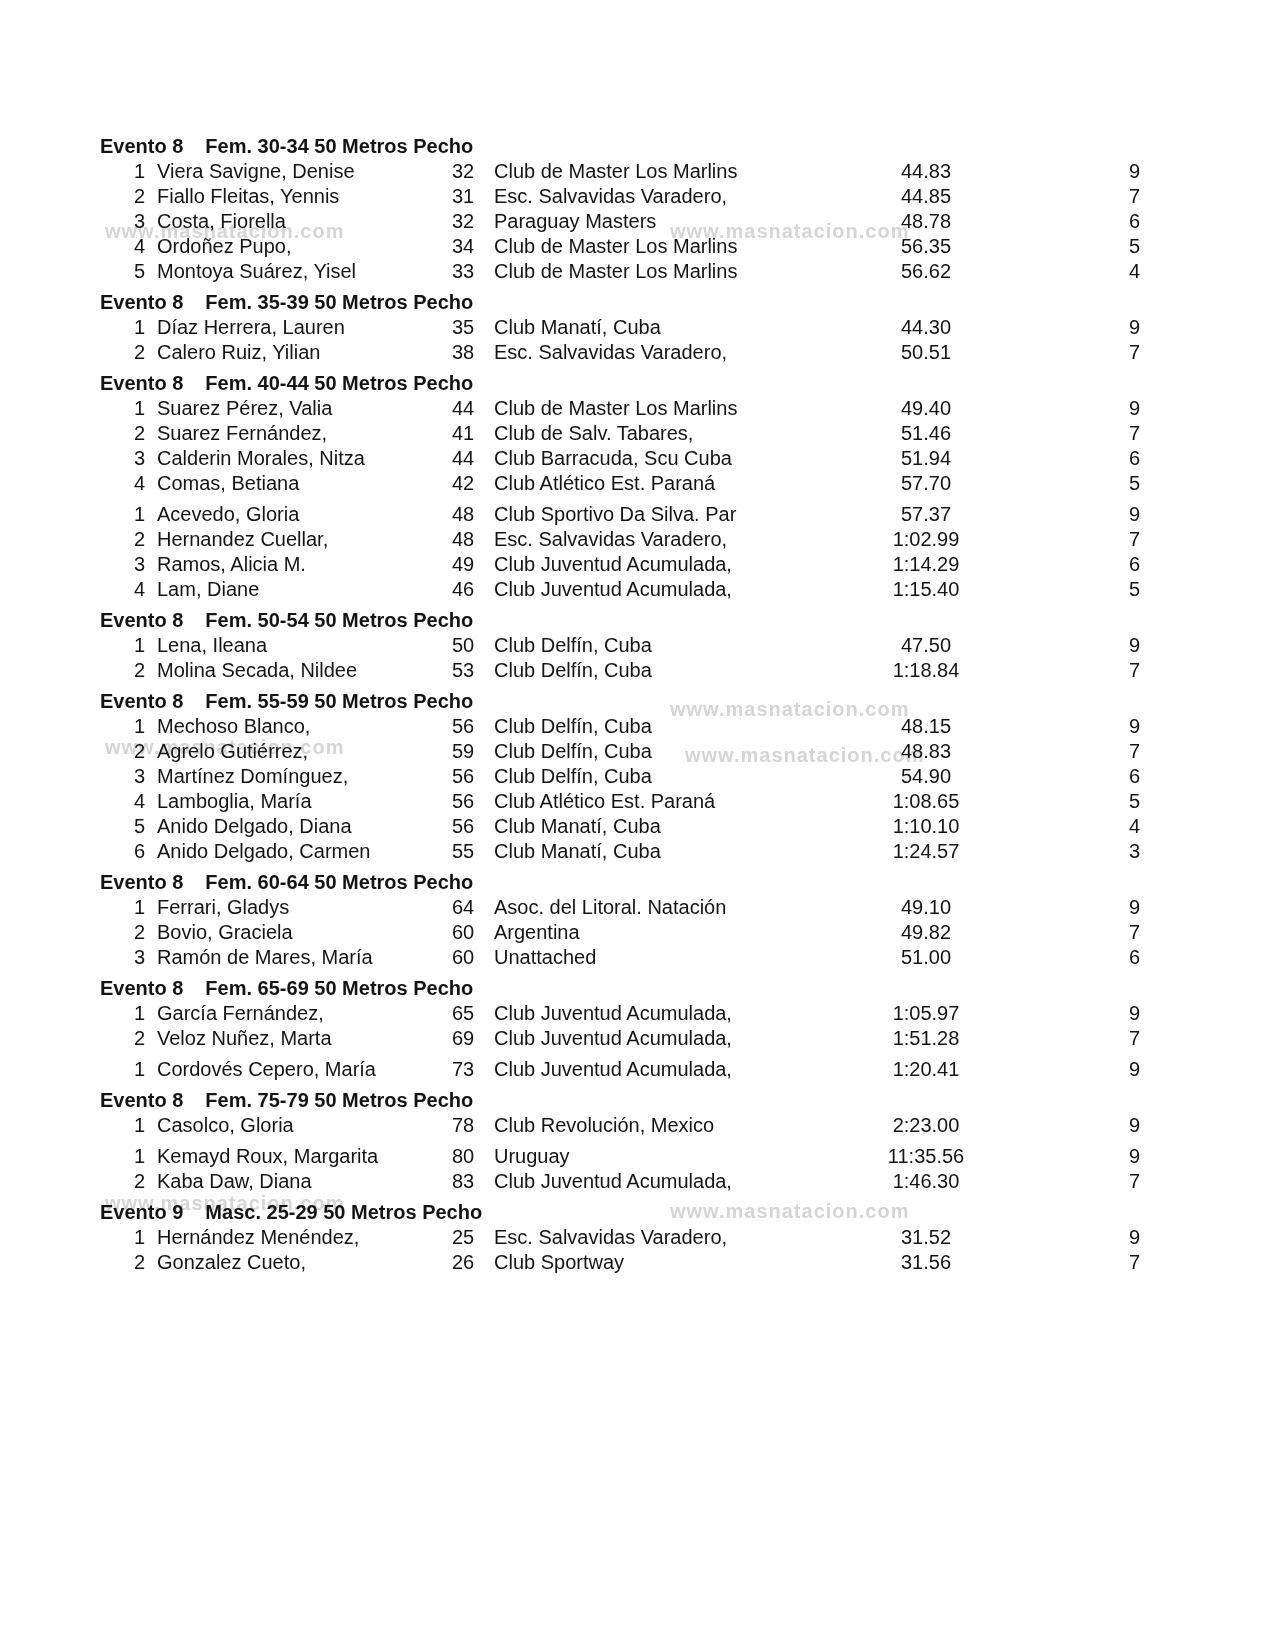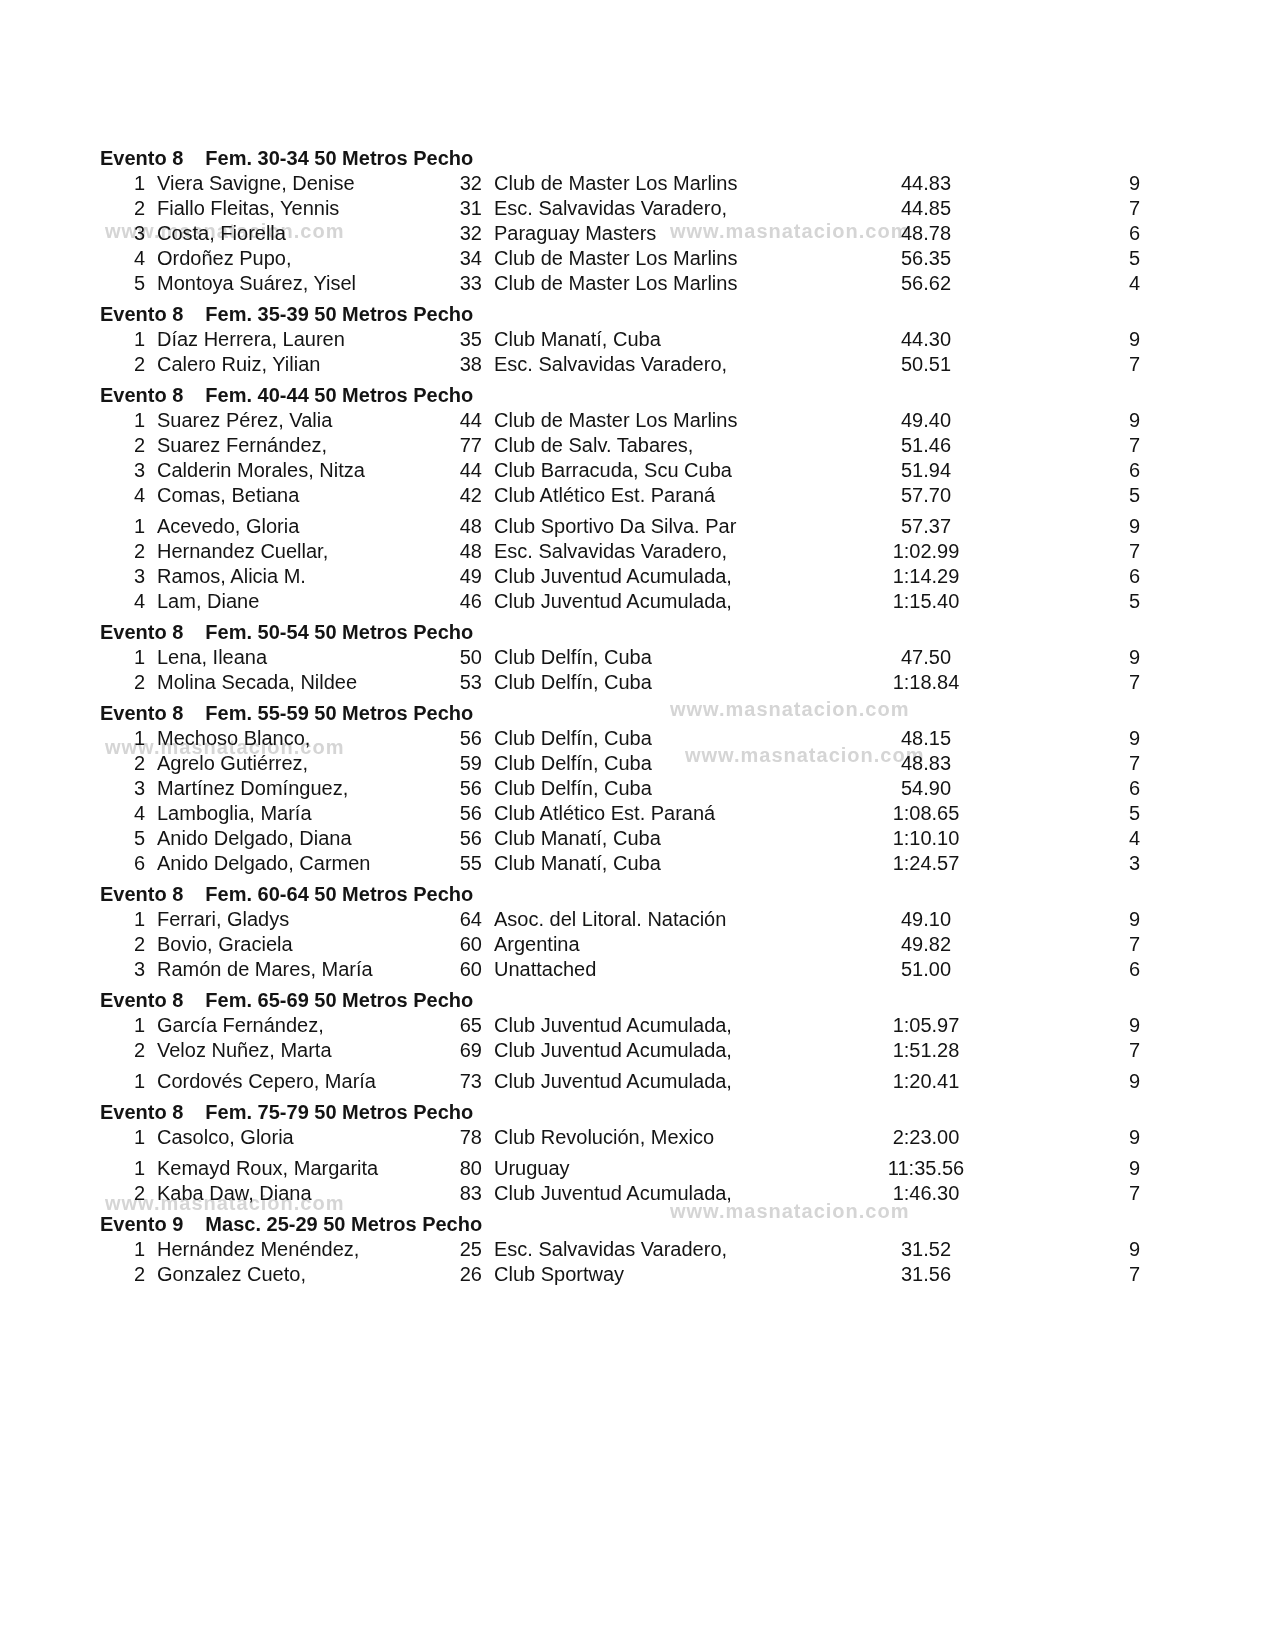--- a/index.html
+++ b/index.html
@@ -29,21 +29,21 @@
   .wm-1 { left: 105px;  top: 220px; }
   .wm-2 { left: 670px;  top: 220px; }
   .wm-3 { left: 670px;  top: 698px; }
   .wm-4 { left: 105px;  top: 736px; }
   .wm-5 { left: 685px;  top: 744px; }
   .wm-6 { left: 105px;  top: 1192px; }
   .wm-7 { left: 670px;  top: 1200px; }
   .content {
     position: absolute;
     left: 100px;
-    top: 146px;
+    top: 134px;
     width: 1040px;
     z-index: 1;
   }
   .event-section {
     padding-top: 6px;
   }
   .event-section:first-child {
     padding-top: 0;
   }
   .event-header {
@@ -61,21 +61,21 @@
     grid-template-columns: 45px 283px 30px 330px 180px 112px;
     column-gap: 12px;
     font-size: 20px;
     line-height: 25px;
   }
   .cell {
     white-space: nowrap;
     overflow: hidden;
   }
   .place-cell  { text-align: right; }
-  .age-cell    { text-align: right; }
+  .age-cell    { }
   .time-cell   { text-align: center; }
   .points-cell { text-align: right; }
 </style>
 </head>
 <body>
 
 <div class="page">
   <div class="watermark wm-1">www.masnatacion.com</div>
   <div class="watermark wm-2">www.masnatacion.com</div>
   <div class="watermark wm-3">www.masnatacion.com</div>
@@ -152,21 +152,21 @@
           <span class="cell place-cell">1</span>
           <span class="cell name-cell">Suarez Pérez, Valia</span>
           <span class="cell age-cell">44</span>
           <span class="cell club-cell">Club de Master Los Marlins</span>
           <span class="cell time-cell">49.40</span>
           <span class="cell points-cell">9</span>
         </div>
         <div class="result-row">
           <span class="cell place-cell">2</span>
           <span class="cell name-cell">Suarez Fernández,</span>
-          <span class="cell age-cell">77</span>
+          <span class="cell age-cell">41</span>
           <span class="cell club-cell">Club de Salv. Tabares,</span>
           <span class="cell time-cell">51.46</span>
           <span class="cell points-cell">7</span>
         </div>
         <div class="result-row">
           <span class="cell place-cell">3</span>
           <span class="cell name-cell">Calderin Morales, Nitza</span>
           <span class="cell age-cell">44</span>
           <span class="cell club-cell">Club Barracuda, Scu Cuba</span>
           <span class="cell time-cell">51.94</span>

